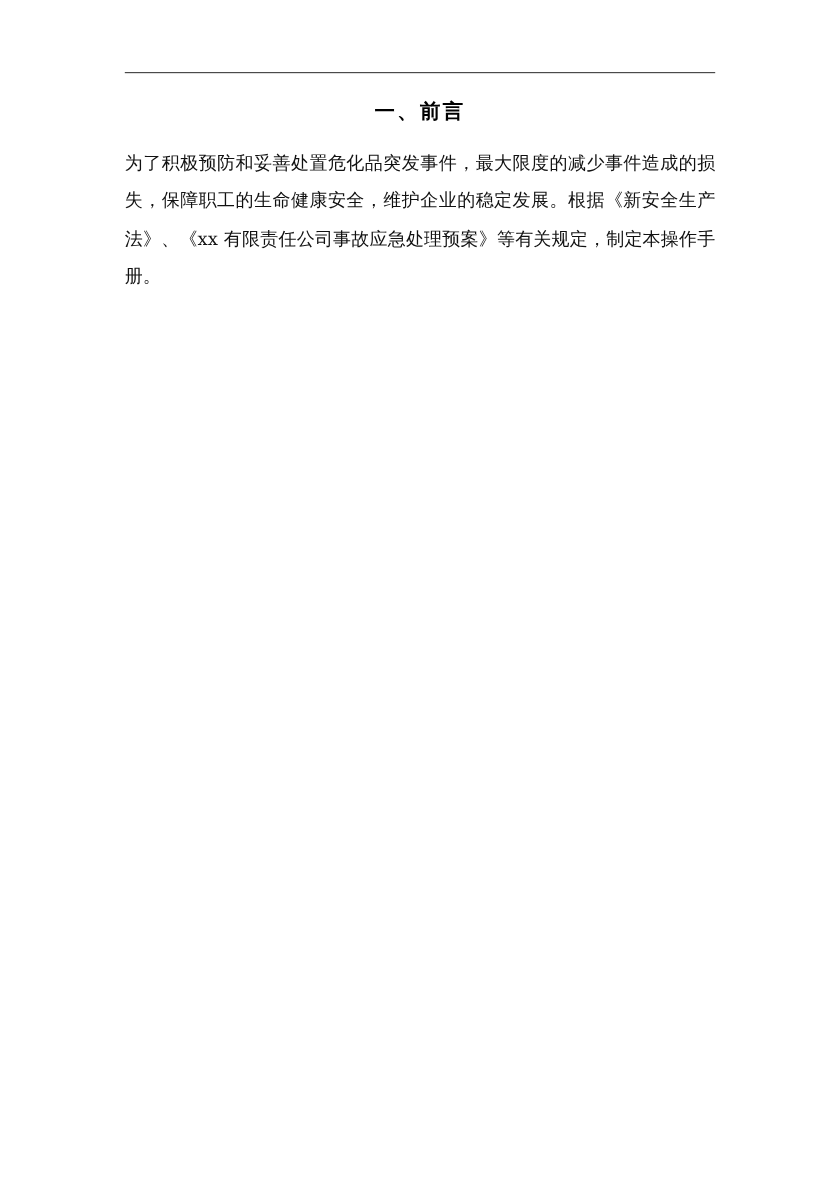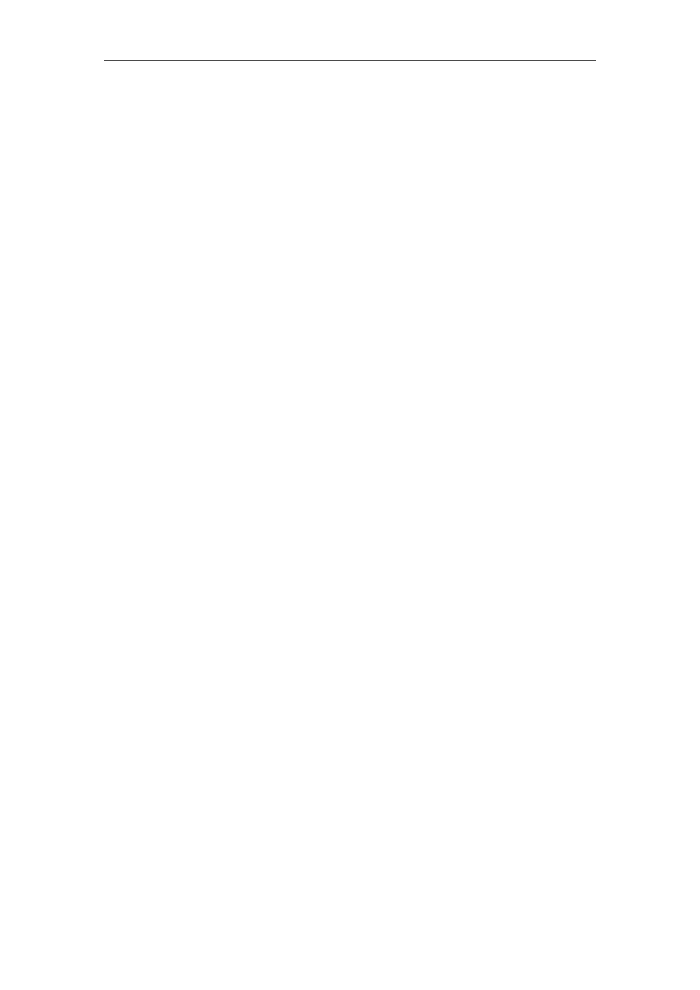--- a/index.html
+++ b/index.html
@@ -57,14 +57,18 @@
     word-break: break-all;
   }
 </style>
 </head>
 <body>
 
 <div class="page">
 
   <div class="header-rule"></div>
 
+  <div class="content">
+    <h1 class="doc-title">一、前言</h1>
+    <p class="body-paragraph">为了积极预防和妥善处置危化品突发事件，最大限度的减少事件造成的损失，保障职工的生命健康安全，维护企业的稳定发展。根据《新安全生产法》、《xx 有限责任公司事故应急处理预案》等有关规定，制定本操作手册。</p>
+  </div>
 
 </div>
 
 </body></html>

